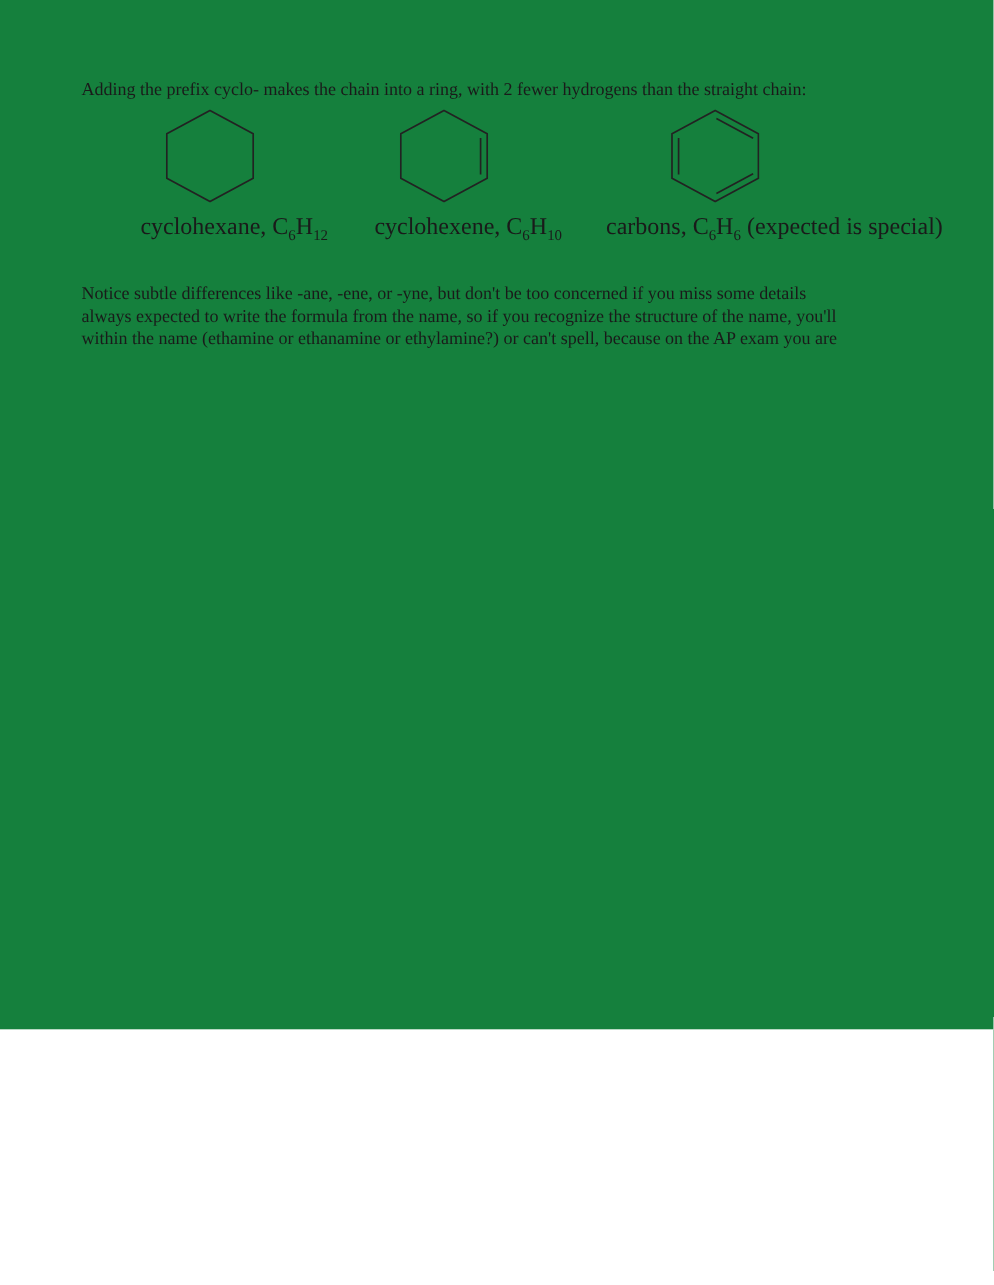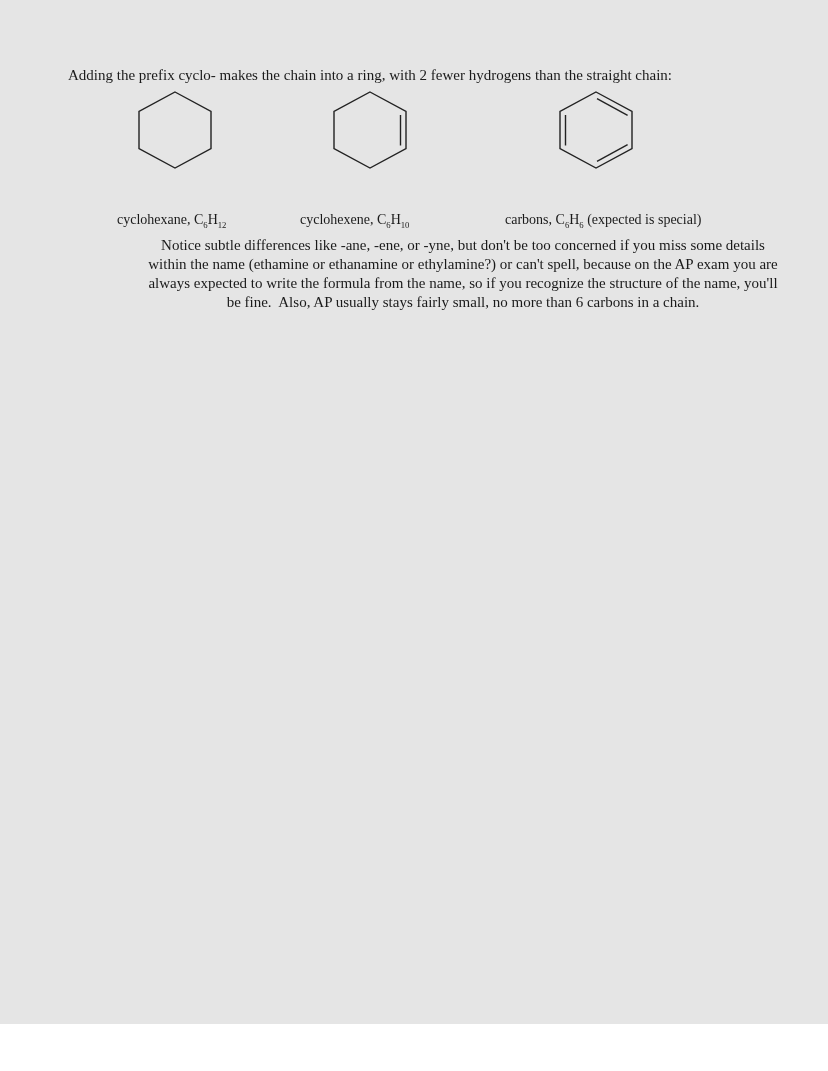--- a/index.html
+++ b/index.html
@@ -3,26 +3,25 @@
 <meta charset="utf-8">
 <style>
   html, body {
     margin: 0;
     padding: 0;
     background: #ffffff;
   }
   .page {
     position: relative;
     width: 828px;
-    height: 1024px;
-    background: #e5e5e5;
+    height: 858px;
+    background: #15803d;
     font-family: "Liberation Serif", serif;
     color: #1a1a1a;
     overflow: hidden;
-    text-align: center;
   }
   .intro {
     position: absolute;
     left: 68px;
     top: 66px;
     font-size: 15px;
     line-height: 19px;
     white-space: pre;
   }
   .hex-structure {
@@ -31,40 +30,38 @@
   }
   .hex-structure svg {
     display: block;
   }
   .hex-1 { left: 138px; }
   .hex-2 { left: 333px; }
   .hex-3 { left: 559px; }
   .fig-label {
     position: absolute;
     top: 180px;
-    font-size: 14px;
+    font-size: 20px;
     line-height: 19px;
     white-space: pre;
-    margin-top: 30px;
   }
   .fig-label sub {
     font-size: 0.62em;
     line-height: 0;
   }
   .label-1 { left: 117px; }
-  .label-2 { left: 300px; }
+  .label-2 { left: 312px; }
   .label-3 { left: 505px; }
   .body-paragraph {
     position: absolute;
     left: 68px;
     top: 236px;
     width: 710px;
     font-size: 15px;
     line-height: 19px;
-    margin-left: 40px;
   }
   .body-paragraph .para-line {
     white-space: pre-wrap;
   }
 </style>
 </head>
 <body>
 
 <div class="page">
 
@@ -93,18 +90,17 @@
   </div>
 
   <div class="fig-label label-1"><span>cyclohexane, C</span><sub>6</sub><span>H</span><sub>12</sub><span></span></div>
 
   <div class="fig-label label-2"><span>cyclohexene, C</span><sub>6</sub><span>H</span><sub>10</sub><span></span></div>
 
   <div class="fig-label label-3"><span>carbons, C</span><sub>6</sub><span>H</span><sub>6</sub><span> (expected is special)</span></div>
 
   <div class="body-paragraph">
     <div class="para-line">Notice subtle differences like -ane, -ene, or -yne, but don't be too concerned if you miss some details</div>
+    <div class="para-line">always expected to write the formula from the name, so if you recognize the structure of the name, you'll</div>
     <div class="para-line">within the name (ethamine or ethanamine or ethylamine?) or can't spell, because on the AP exam you are</div>
-    <div class="para-line">always expected to write the formula from the name, so if you recognize the structure of the name, you'll</div>
-    <div class="para-line">be fine.  Also, AP usually stays fairly small, no more than 6 carbons in a chain.</div>
   </div>
 
 </div>
 
 </body></html>

